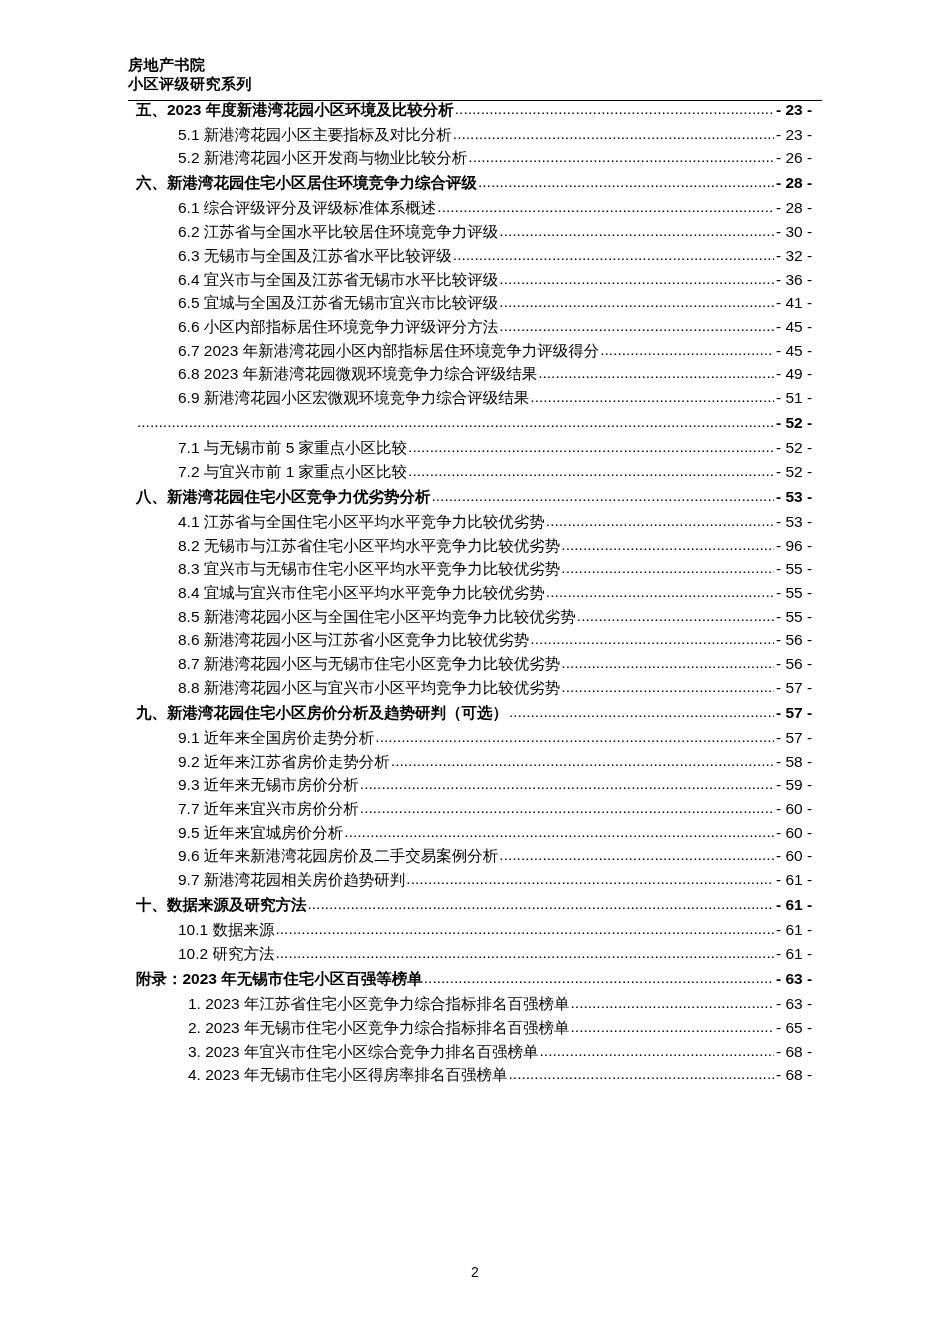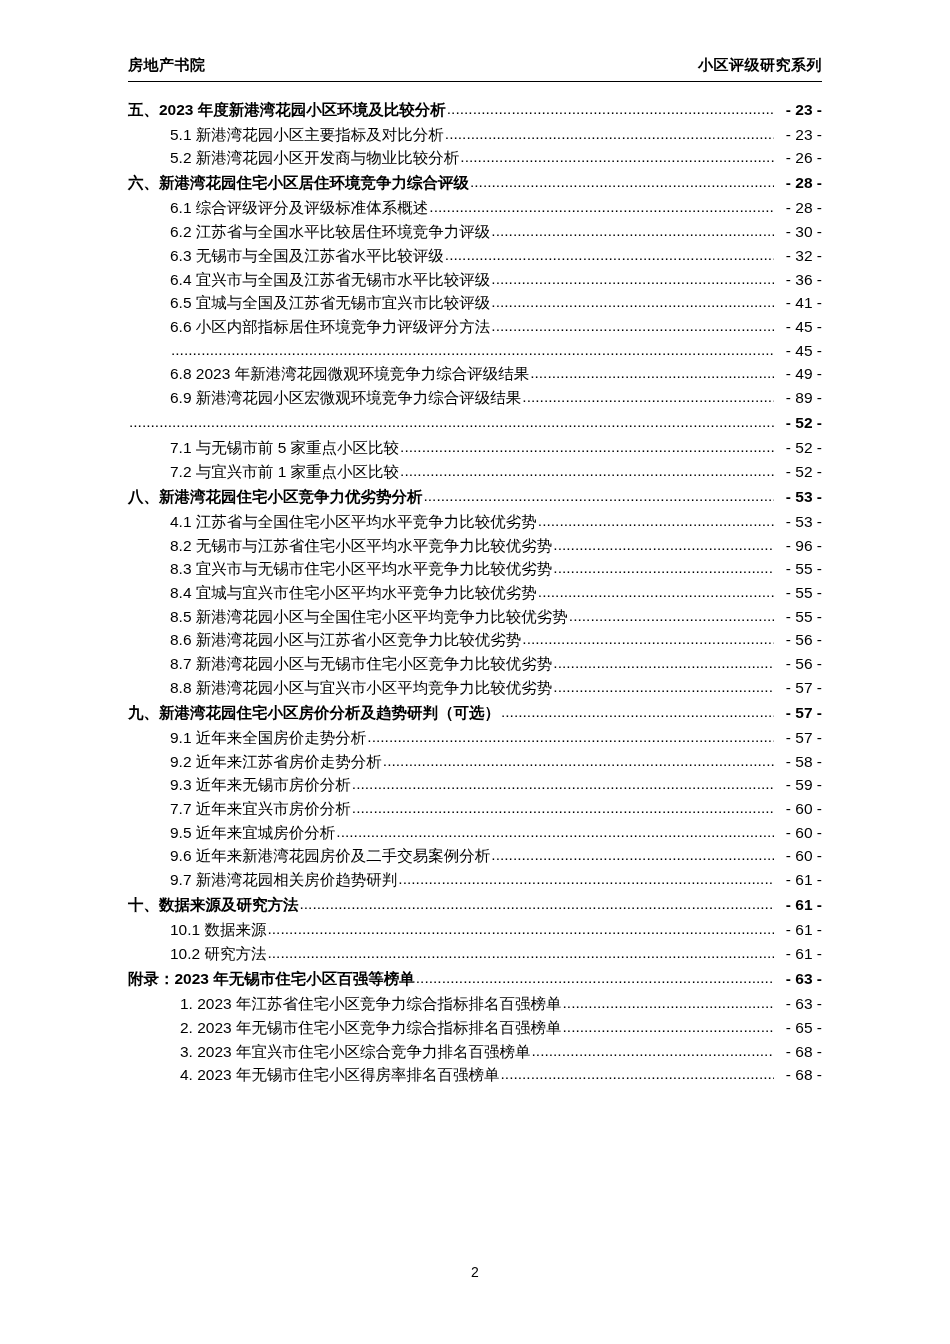--- a/index.html
+++ b/index.html
@@ -18,34 +18,34 @@
     box-sizing: border-box;
     overflow: hidden;
   }
   .header {
     position: absolute;
     top: 56px;
     left: 128px;
     right: 128px;
     display: flex;
     justify-content: space-between;
-    align-items: flex-end;
     font-size: 15px;
     font-weight: bold;
     color: #000;
     padding-bottom: 6px;
     border-bottom: 1.2px solid #000;
+    flex-direction: column;
   }
   .header .left { letter-spacing: 0.5px; }
   .header .right { letter-spacing: 0.5px; }
 
   .toc {
     position: absolute;
     top: 96px;
-    left: 128px;
+    left: 136px;
     right: 128px;
   }
   .toc-row {
     display: flex;
     align-items: baseline;
     font-size: 15.5px;
     line-height: 1.0;
     color: #000;
     padding: 4.1px 0 4.1px 0;
     white-space: nowrap;
@@ -71,21 +71,20 @@
     margin: 0 2px 0 1px;
     font-size: 15.5px;
     letter-spacing: 0px;
     color: #000;
     position: relative;
     top: -1px;
   }
   .toc-row.lvl1 .dots { font-weight: normal; }
   .pagenum {
     flex: 0 0 auto;
-    text-align: right;
     min-width: 46px;
   }
   .footer {
     position: absolute;
     bottom: 64px;
     left: 0;
     right: 0;
     text-align: center;
     font-size: 14px;
     color: #000;
@@ -146,32 +145,33 @@
         <span class="label">6.5  宜城与全国及江苏省无锡市宜兴市比较评级</span>
         <span class="dots">........................................................................................................................................................................................................</span>
         <span class="pagenum">- 41 -</span>
       </div>
       <div class="toc-row lvl2">
         <span class="label">6.6  小区内部指标居住环境竞争力评级评分方法</span>
         <span class="dots">........................................................................................................................................................................................................</span>
         <span class="pagenum">- 45 -</span>
       </div>
       <div class="toc-row lvl2">
+        <span class="label">6.7  2023 年新港湾花园小区内部指标居住环境竞争力评级得分</span>
         <span class="dots">........................................................................................................................................................................................................</span>
         <span class="pagenum">- 45 -</span>
       </div>
       <div class="toc-row lvl2">
         <span class="label">6.8  2023 年新港湾花园微观环境竞争力综合评级结果</span>
         <span class="dots">........................................................................................................................................................................................................</span>
         <span class="pagenum">- 49 -</span>
       </div>
       <div class="toc-row lvl2">
         <span class="label">6.9  新港湾花园小区宏微观环境竞争力综合评级结果</span>
         <span class="dots">........................................................................................................................................................................................................</span>
-        <span class="pagenum">- 89 -</span>
+        <span class="pagenum">- 51 -</span>
       </div>
       <div class="toc-row lvl1">
         <span class="dots">........................................................................................................................................................................................................</span>
         <span class="pagenum">- 52 -</span>
       </div>
       <div class="toc-row lvl2">
         <span class="label">7.1  与无锡市前 5 家重点小区比较</span>
         <span class="dots">........................................................................................................................................................................................................</span>
         <span class="pagenum">- 52 -</span>
       </div>

